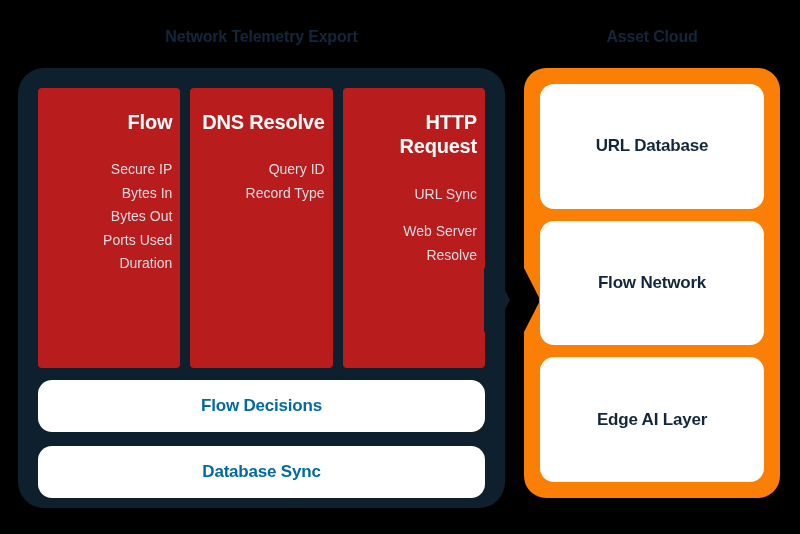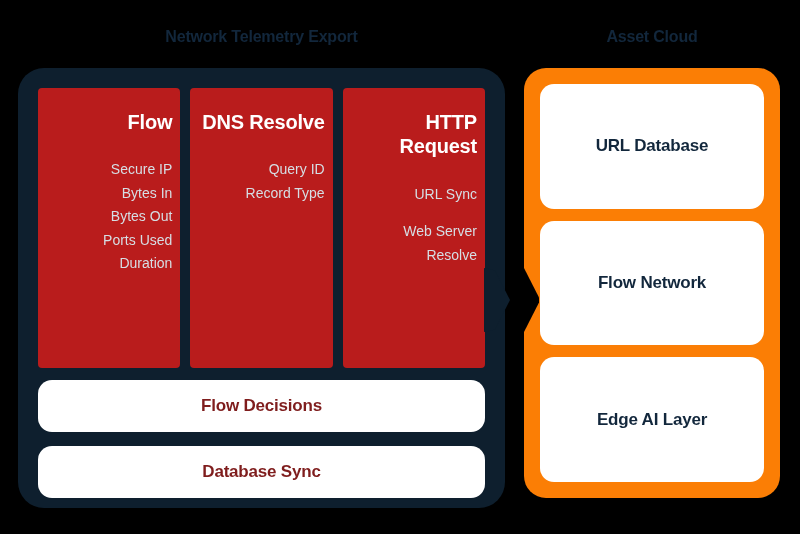--- a/index.html
+++ b/index.html
@@ -107,21 +107,21 @@
   }
   .wide-bar {
     height: 52px;
     background: #FFFFFF;
     border-radius: 14px;
     display: flex;
     align-items: center;
     justify-content: center;
     font-size: 17px;
     font-weight: bold;
-    color: #7f1d1d;
+    color: #0369a1;
     letter-spacing: -0.2px;
   }
 
   
   #asset-panel {
     position: absolute;
     left: 524px;
     top: 68px;
     width: 256px;
     height: 430px;

